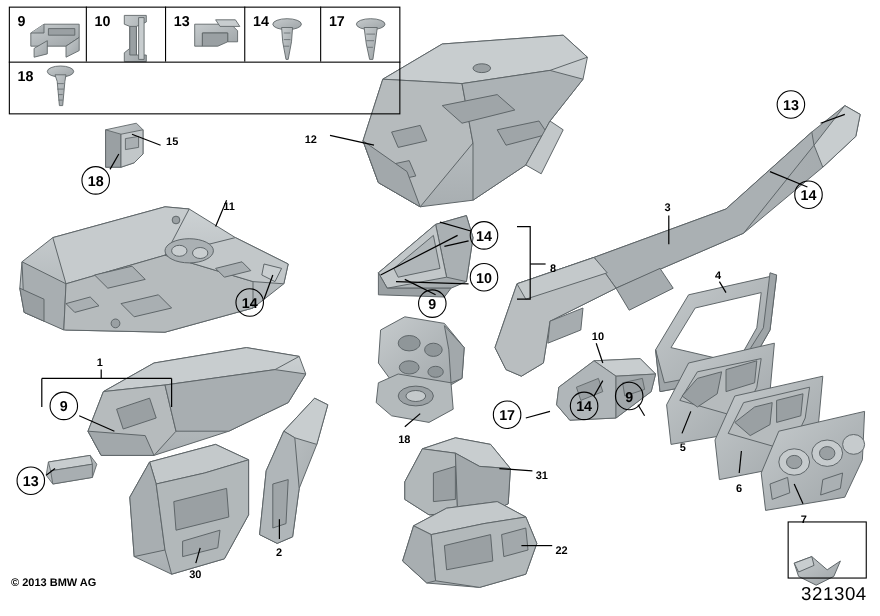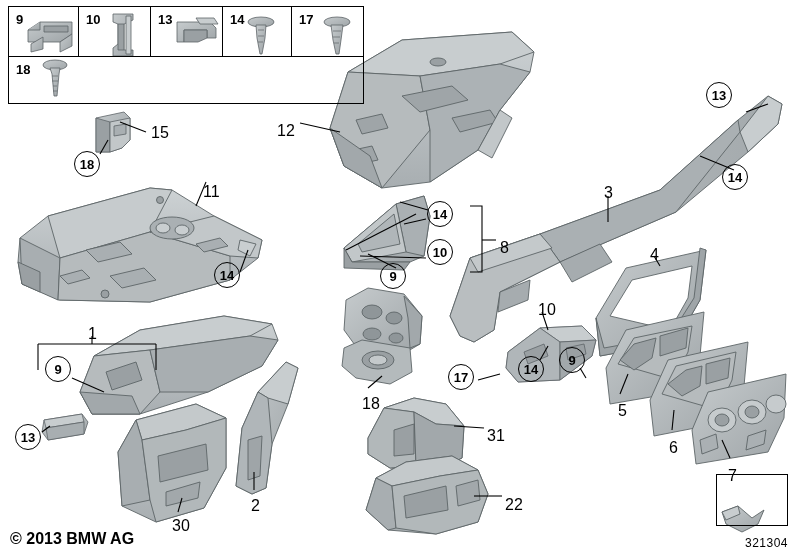--- a/index.html
+++ b/index.html
@@ -10,22 +10,22 @@
   #page {
     position: relative;
     width: 800px;
     height: 560px;
     background: #ffffff;
     font-family: "Liberation Sans", sans-serif;
     overflow: hidden;
   }
   .lbl {
     position: absolute;
-    font-size: 16px;
-    font-weight: normal;
+    font-size: 10px;
+    font-weight: bold;
     color: #000000;
     line-height: 1;
     white-space: nowrap;
   }
   .circle-lbl {
     position: absolute;
     width: 26px;
     height: 26px;
     border: 1.2px solid #000;
     border-radius: 50%;
@@ -51,33 +51,33 @@
     position: absolute;
     font-size: 13px;
     font-weight: bold;
     color: #000;
   }
   .hline { position: absolute; background: #000; height: 1.1px; }
   .vline { position: absolute; background: #000; width: 1.1px; }
   .copyright {
     position: absolute;
     left: 10px;
-    bottom: 12px;
-    font-size: 16px;
+    bottom: 24px;
+    font-size: 10px;
     font-weight: bold;
     color: #000;
     display: flex;
     align-items: center;
     gap: 5px;
   }
   .cnum {
     position: absolute;
     right: 12px;
     bottom: 10px;
-    font-size: 12px;
+    font-size: 17px;
     color: #000;
     letter-spacing: 0.5px;
   }
   .logo-box {
     position: absolute;
     right: 12px;
     bottom: 34px;
     width: 72px;
     height: 52px;
     border: 1.2px solid #000;

